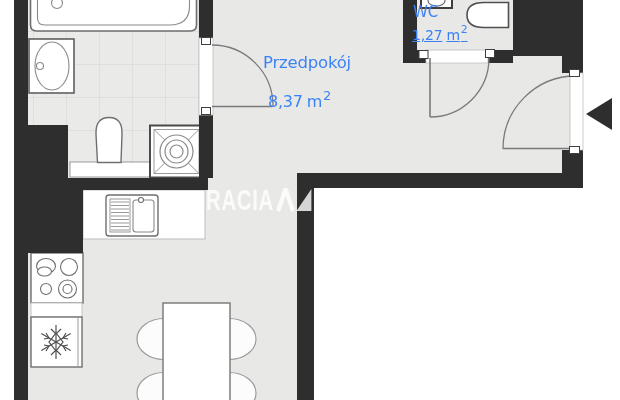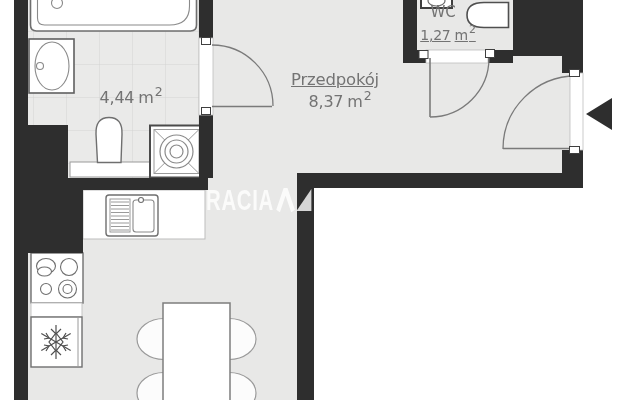--- a/index.html
+++ b/index.html
@@ -1,19 +1,19 @@
 <!DOCTYPE html>
 <html><head>
 <meta charset="utf-8">
 <style>
   html,body{margin:0;padding:0;background:#ffffff;}
   #stage{position:relative;width:620px;height:400px;background:#ffffff;overflow:hidden;
          font-family:"DejaVu Sans","Liberation Sans",sans-serif;}
   #plan-svg{position:absolute;left:0;top:0;}
-  .lbl{position:absolute;color:#737373;text-align:center;line-height:1.05;
+  .lbl{position:absolute;color:#3b82f6;text-align:left;line-height:1.05;
        letter-spacing:-0.2px;white-space:nowrap;}
   .room-name{font-size:16.5px;}
   .room-area{font-size:16px;}
   .room-area .unit{margin-left:4px;}
   .room-area sup{font-size:0.78em;position:relative;top:-1px;margin-left:1px;}
   #wm{position:absolute;left:206px;top:185px;height:30px;display:flex;align-items:center;
       transform:scaleX(0.68);transform-origin:left center;
       color:rgba(255,255,255,0.8);font-weight:bold;font-size:30px;
       font-family:"Liberation Sans",sans-serif;letter-spacing:1px;}
   #wm .wm-txt{display:block;}
@@ -161,25 +161,22 @@
     <rect x="570" y="73" width="13" height="77" fill="#ffffff" stroke="#bdbdbd" stroke-width="0.8"></rect>
     <path d="M576,76 A73,73 0 0 0 503,149" fill="none" stroke="#7a7a7a" stroke-width="1.3"></path>
     <path d="M503,148.5 H570" stroke="#7a7a7a" stroke-width="1.6"></path>
     <rect x="569.5" y="69.5" width="10" height="7" fill="#ffffff" stroke="#3f3f3f" stroke-width="1"></rect>
     <rect x="569.5" y="146.5" width="10" height="7" fill="#ffffff" stroke="#3f3f3f" stroke-width="1"></rect>
   </g>
 
   <polygon points="586,114 612,98 612,130" fill="#2e2e2e"></polygon>
 </svg>
 
-<div class="lbl room-area" style="left:58px;top:86px;width:146px;">
-  <span>4,44</span><span class="unit">m</span><sup>2</sup>
-</div>
 
-<div class="lbl room-name" style="left:263px;top:71px;width:144px;text-decoration:underline;">Przedpokój</div>
+<div class="lbl room-name" style="left:263px;top:54px;width:144px;">Przedpokój</div>
 <div class="lbl room-area" style="left:268px;top:90px;width:144px;">
   <span>8,37</span><span class="unit">m</span><sup>2</sup>
 </div>
 
 <div class="lbl room-name" style="left:413px;top:5px;width:60px;font-size:15px;">WC</div>
 <div class="lbl room-area" style="left:412px;top:25px;width:72px;font-size:14px;text-decoration:underline;">
   <span>1,27</span><span class="unit">m</span><sup>2</sup>
 </div>
 
 <div id="wm">

